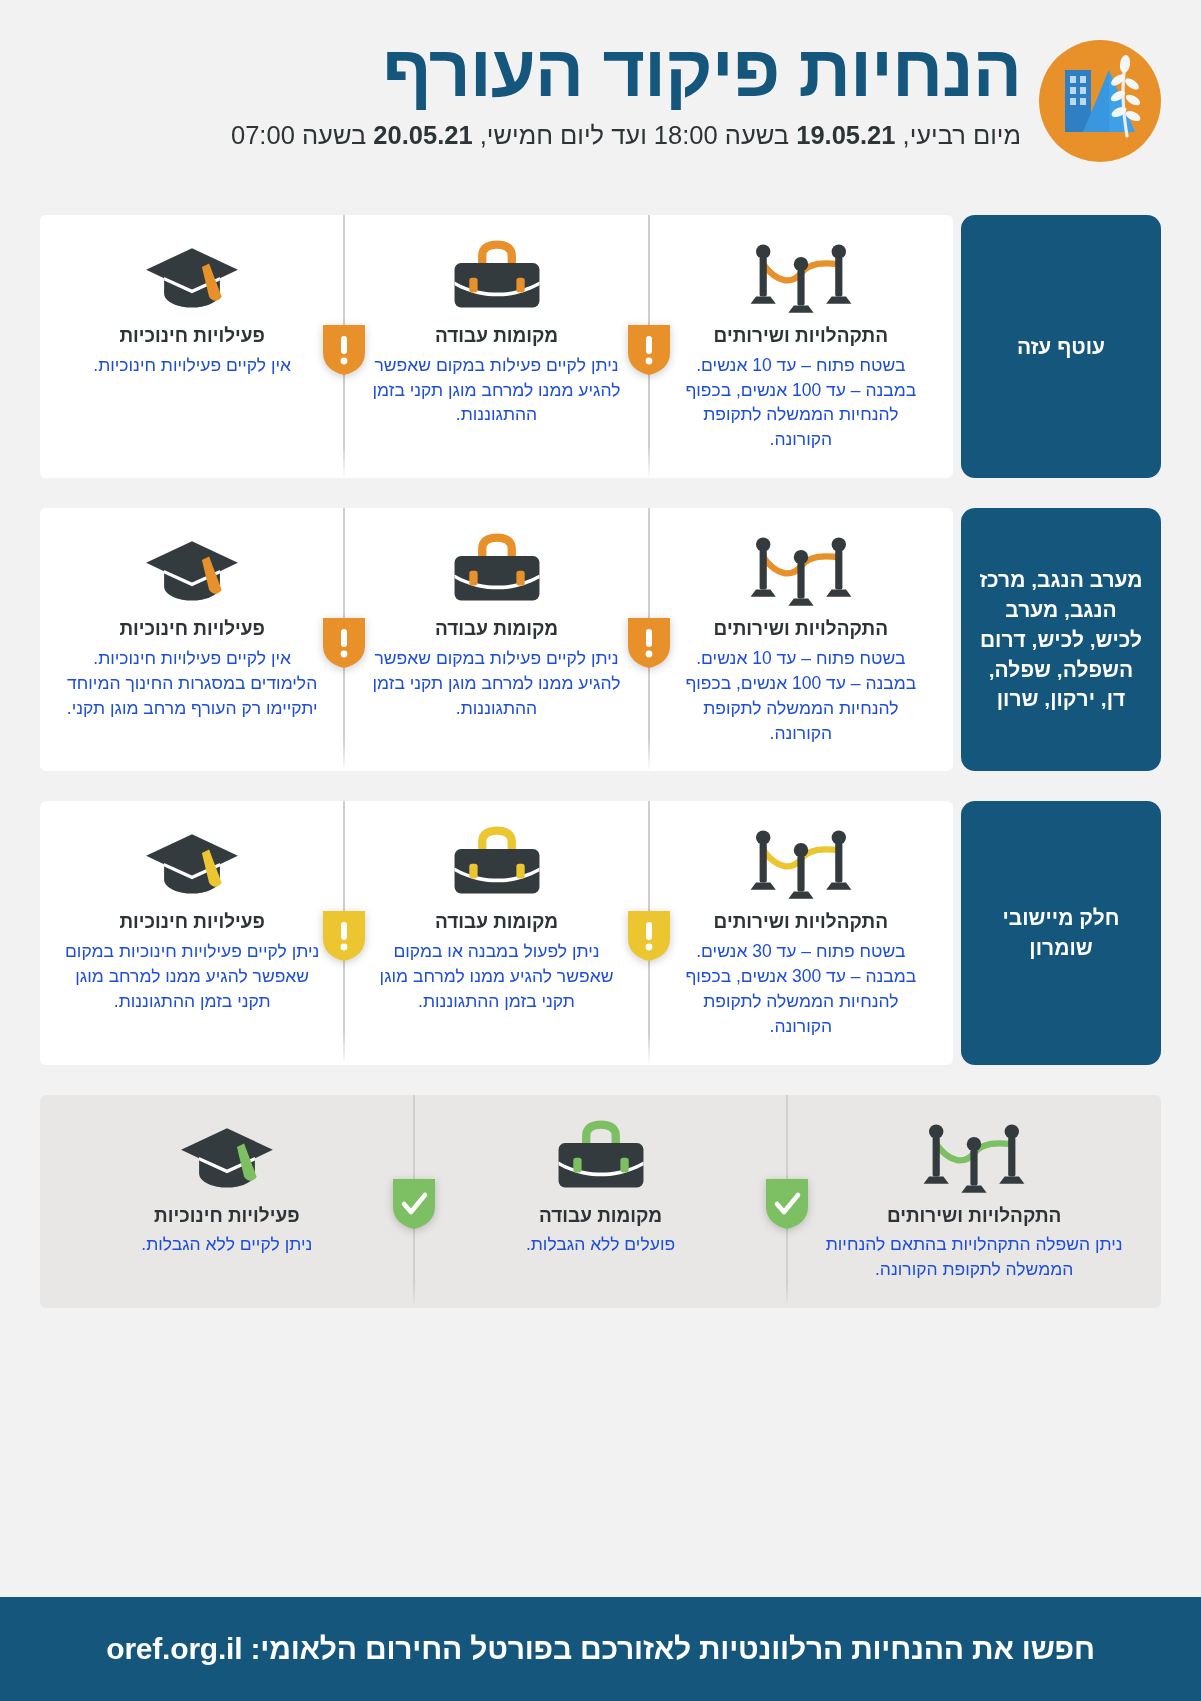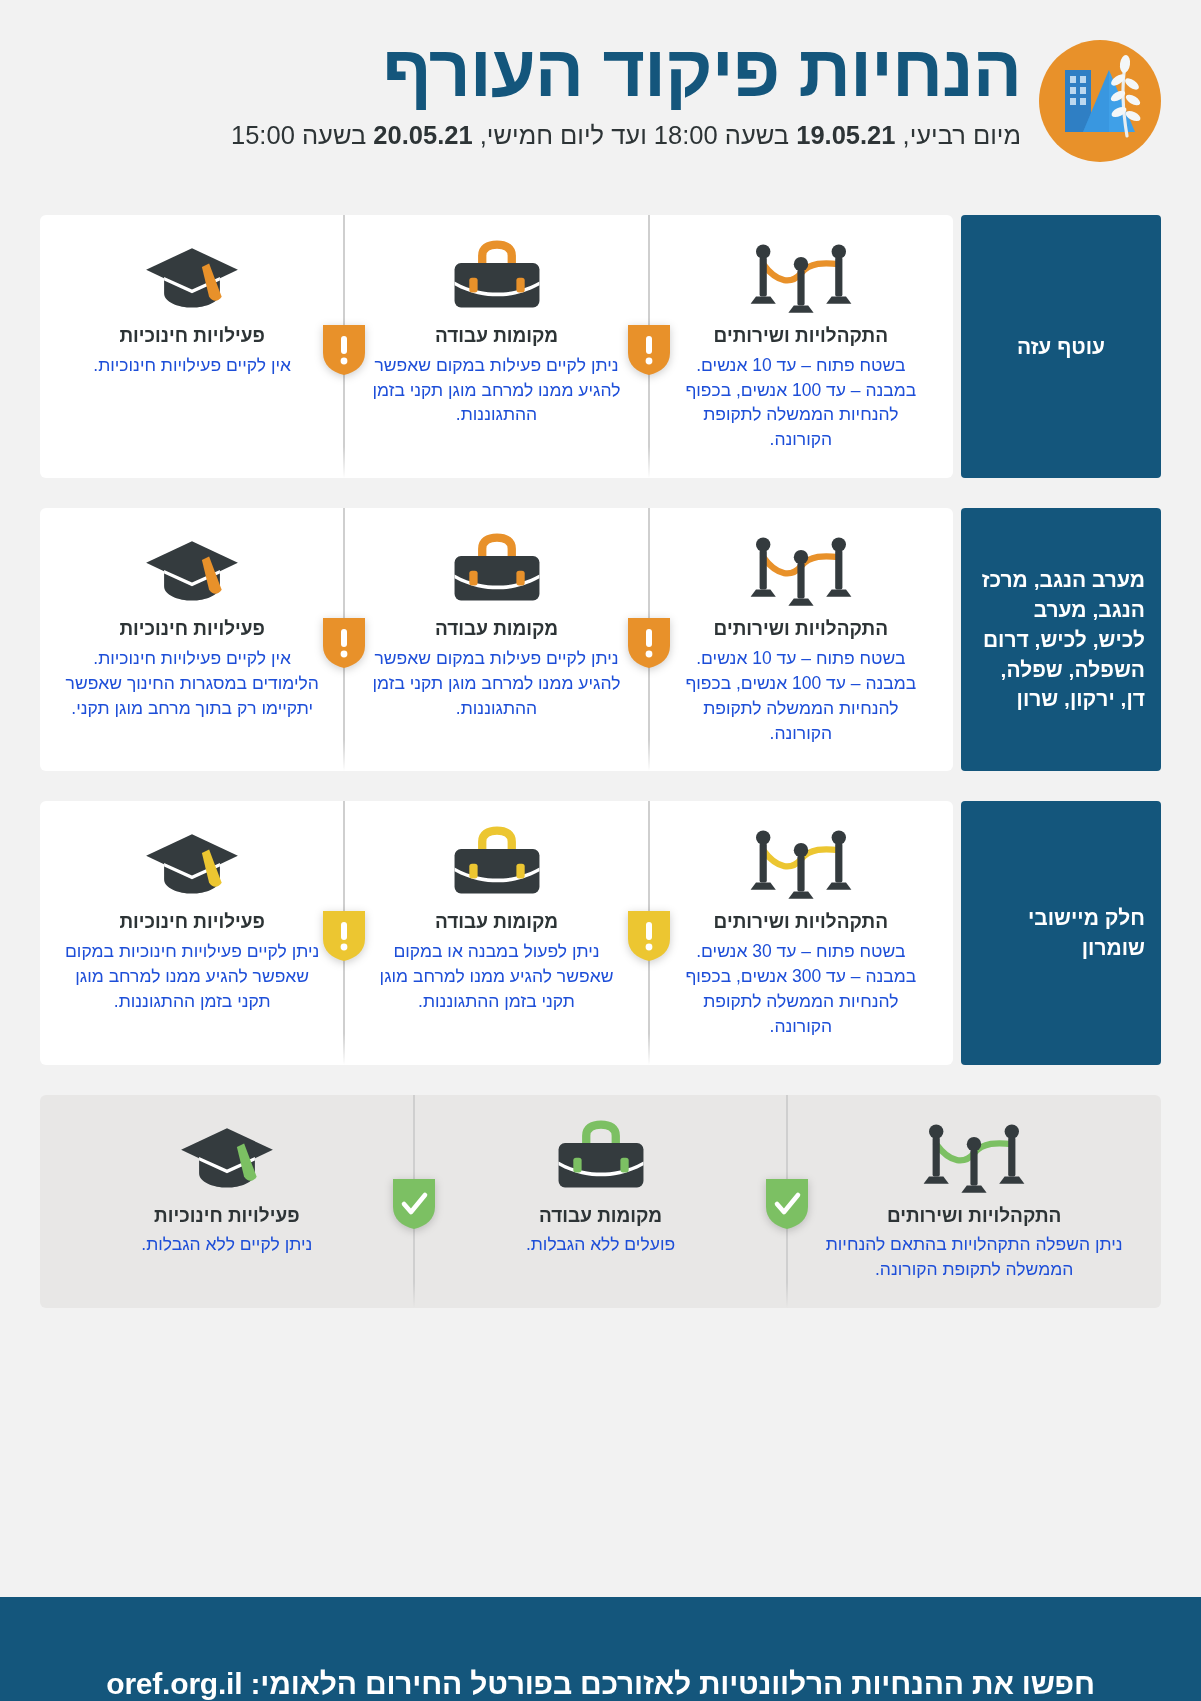--- a/index.html
+++ b/index.html
@@ -58,26 +58,26 @@
   .row {
     display: flex;
     flex-direction: row;
     align-items: stretch;
     margin-bottom: 30px;
     gap: 8px;
   }
   .region-cell {
     flex: 0 0 200px;
     background: #14567c;
-    border-radius: 4px;
+    border-radius: 14px;
     color: #ffffff;
     display: flex;
     align-items: center;
     justify-content: center;
-    text-align: right;
+    text-align: center;
     padding: 14px 16px;
     font-size: 21px;
     font-weight: bold;
     line-height: 1.42;
   }
   .cols-cell {
     flex: 1 1 auto;
     background: #ffffff;
     border-radius: 6px;
     display: flex;
@@ -134,21 +134,21 @@
     filter: drop-shadow(0 2px 4px rgba(0,0,0,0.20));
   }
 
   
   .footer {
     position: absolute;
     left: 0; right: 0; bottom: 0;
     height: 104px;
     background: #14567c;
     display: flex;
-    align-items: flex-end;
+    align-items: center;
     justify-content: center;
   }
   .footer-text {
     color: #ffffff;
     font-size: 30px;
     font-weight: bold;
     letter-spacing: -0.2px;
   }
   .footer-text .url { direction: ltr; unicode-bidi: embed; }
 </style>
@@ -185,21 +185,21 @@
             <ellipse cx="94" cy="60" rx="8" ry="4" transform="rotate(30 94 60)"></ellipse>
             <ellipse cx="80" cy="72" rx="8" ry="4" transform="rotate(-25 80 72)"></ellipse>
             <ellipse cx="94" cy="76" rx="8" ry="4" transform="rotate(25 94 76)"></ellipse>
             <ellipse cx="86" cy="24" rx="5" ry="9" transform="rotate(8 86 24)"></ellipse>
           </g>
         </svg>
       </div>
       <div class="header-text">
         <div class="main-title">הנחיות פיקוד העורף</div>
         <div class="sub-title">
-          <span>מיום רביעי, </span><b>19.05.21</b><span> בשעה 18:00 ועד ליום חמישי, </span><b>20.05.21</b><span> בשעה 15:00</span>
+          <span>מיום רביעי, </span><b>19.05.21</b><span> בשעה 18:00 ועד ליום חמישי, </span><b>20.05.21</b><span> בשעה 07:00</span>
         </div>
       </div>
     </div>
   </div>
 
   <div class="rows">
 
     <div class="row">
       <div class="region-cell">עוטף עזה</div>
       <div class="cols-cell">
@@ -338,21 +338,21 @@
         <div class="col">
           <div class="col-icon">
             <svg viewBox="0 0 110 80" width="100" height="72" aria-hidden="true">
               <path d="M55 8 L106 32 L55 56 L4 32 Z" fill="#343b3e"></path>
               <path d="M24 40 L24 58 C24 68 40 74 55 74 C70 74 86 68 86 58 L86 40 L55 54 Z" fill="#343b3e"></path>
               <path d="M24 40 L55 54 L86 40 L86 44 L55 58 L24 44 Z" fill="#ffffff"></path>
               <path d="M74 25 L88 62 C84 68 78 68 74 62 L66 29 Z" fill="#e8912a"></path>
             </svg>
           </div>
           <div class="col-title">פעילויות חינוכיות</div>
-          <div class="col-body">אין לקיים פעילויות חינוכיות. הלימודים במסגרות החינוך שאפשר יתקיימו רק בתוך מרחב מוגן תקני.</div>
+          <div class="col-body">אין לקיים פעילויות חינוכיות. הלימודים במסגרות החינוך המיוחד יתקיימו רק העורף מרחב מוגן תקני.</div>
         </div>
       </div>
     </div>
 
     <div class="row">
       <div class="region-cell">חלק מיישובי שומרון</div>
       <div class="cols-cell">
         <div class="col">
           <div class="col-icon">
             <svg viewBox="0 0 120 84" width="108" height="76" aria-hidden="true">

